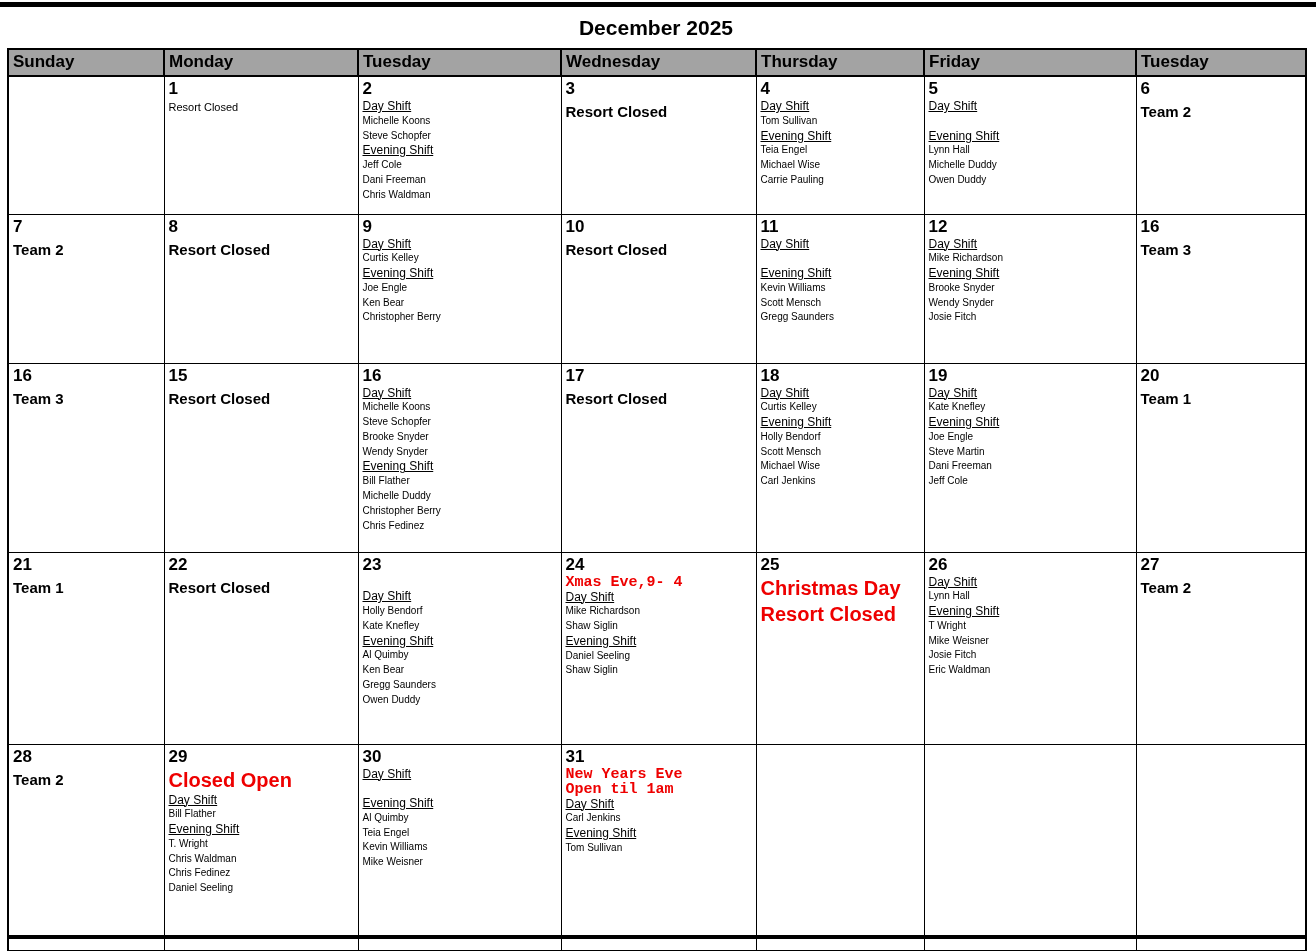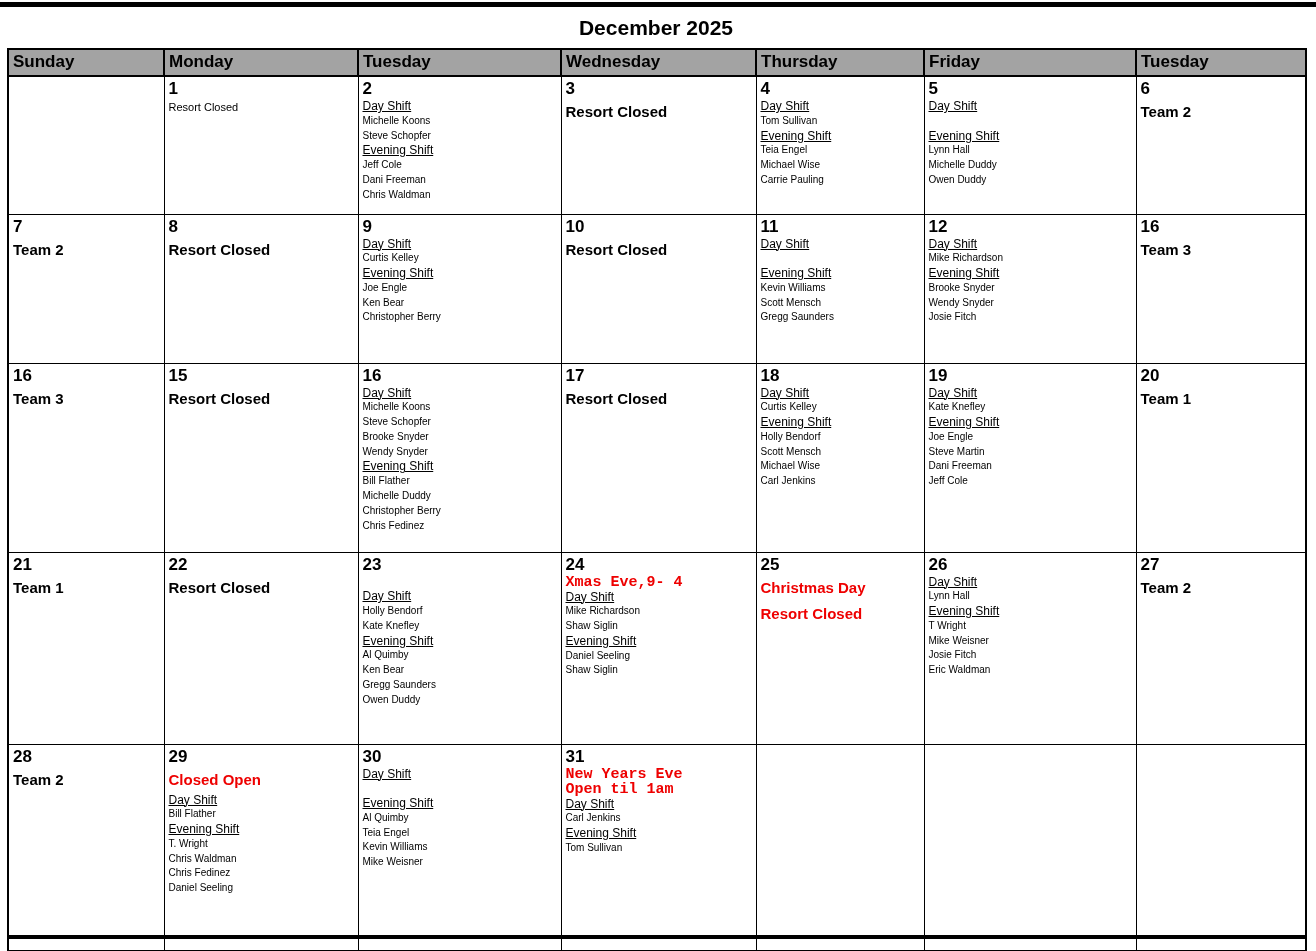--- a/index.html
+++ b/index.html
@@ -35,21 +35,21 @@
   tbody tr:nth-child(3) { height:189px; }
   tbody tr:nth-child(4) { height:192px; }
   tbody tr:nth-child(5) { height:193px; }
   tr.partial { height:14px; }
   tr.partial td { border-top:4px solid #000; }
   .day-number { font-size:17px; font-weight:bold; line-height:21px; }
   .l-shift   { font-size:12px; line-height:14.8px; text-decoration:underline; }
   .l-name    { font-size:10px; line-height:14.8px; }
   .l-note    { font-size:15px; font-weight:bold; line-height:25px; }
   .l-plain   { font-size:11px; line-height:17px; }
-  .l-holiday-big   { font-size:15px; font-weight:bold; color:var(--red); line-height:26px; }
+  .l-holiday-big   { font-size:20px; font-weight:bold; color:var(--red); line-height:26px; }
   .l-holiday-small { font-size:15px; font-weight:bold; color:var(--red); line-height:15px;font-family:Liberation Mono, monospace; }
   .l-spacer  { height:14.8px; }
 </style>
 </head>
 <body>
 
 <div class="top-bar"></div>
 <div class="title">December 2025</div>
 
 <table class="cal">

